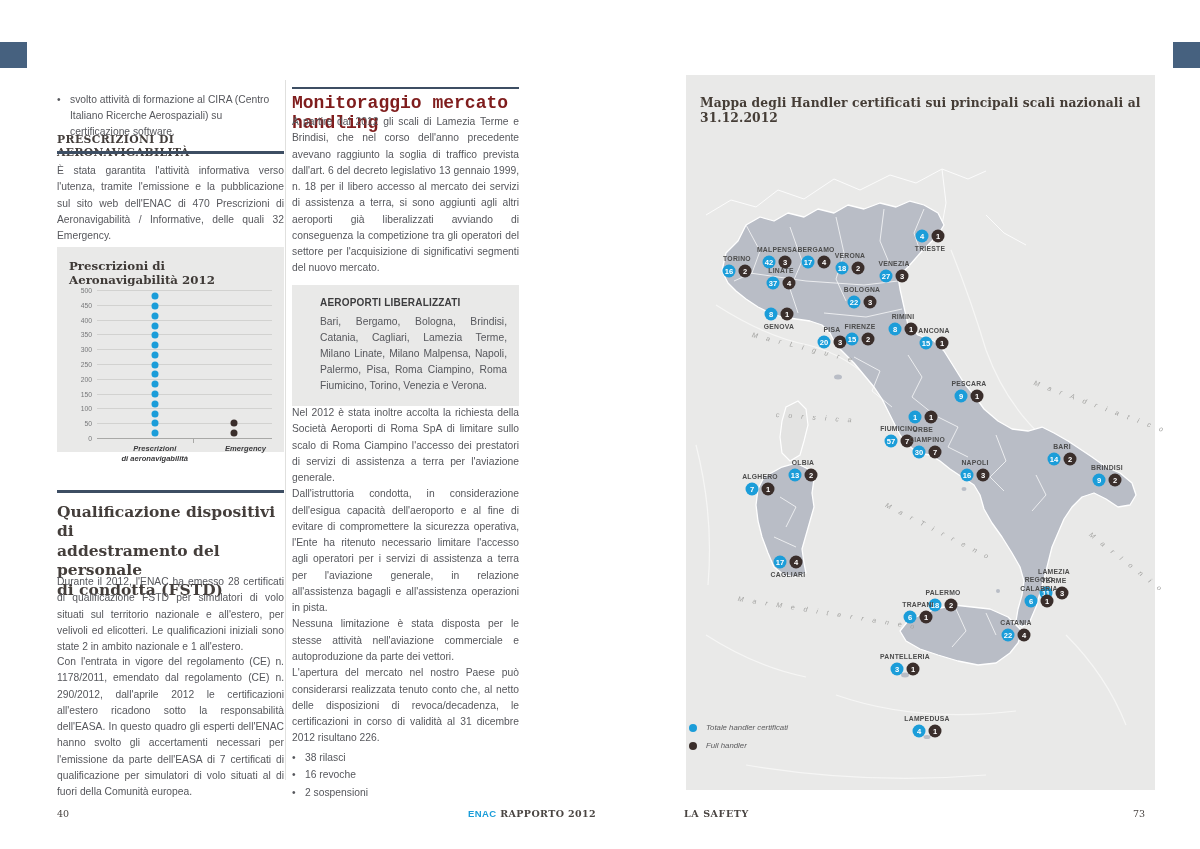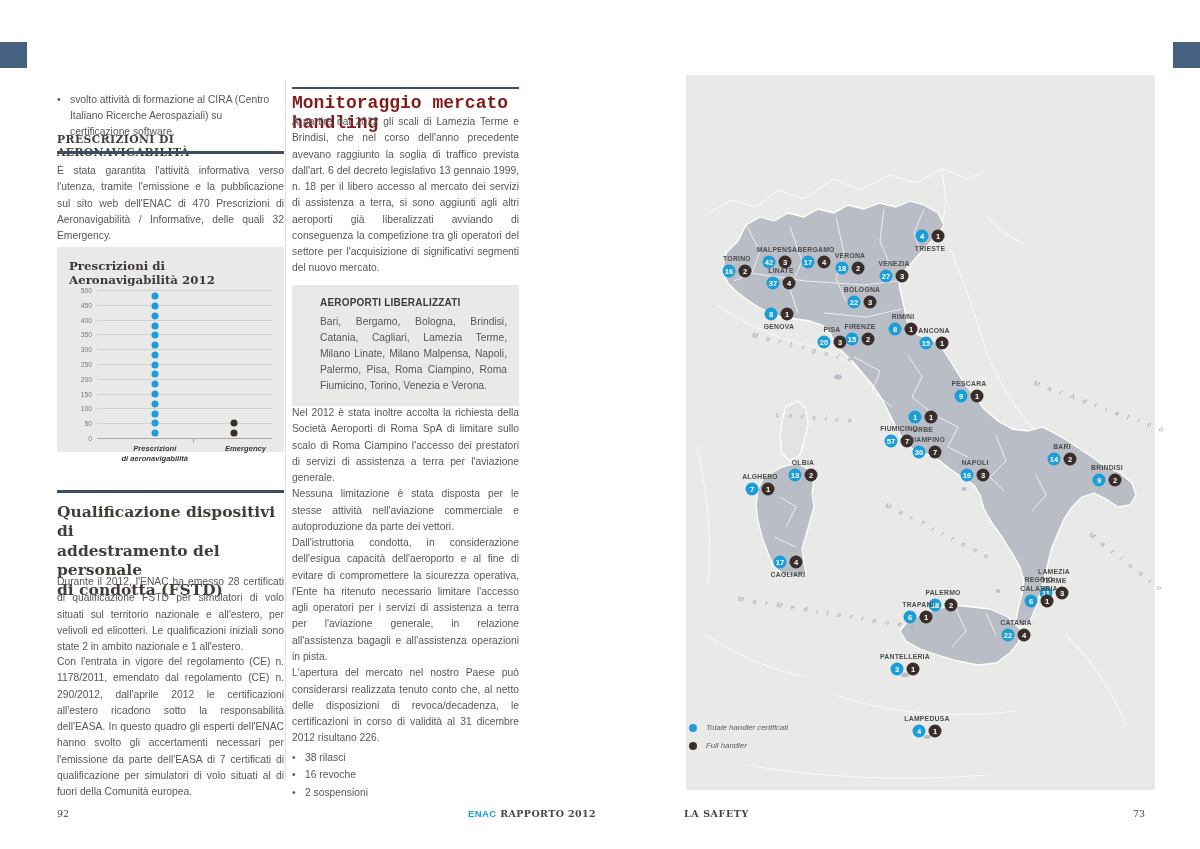--- a/index.html
+++ b/index.html
@@ -182,22 +182,22 @@
     <div class="abs serif-head-sm" style="top:13px;">Monitoraggio mercato handling</div>
     <div class="abs body-par" style="top:34px;">A partire dal 2012 gli scali di Lamezia Terme e Brindisi, che nel corso dell'anno precedente avevano raggiunto la soglia di traffico prevista dall'art. 6 del decreto legislativo 13 gennaio 1999, n. 18 per il libero accesso al mercato dei servizi di assistenza a terra, si sono aggiunti agli altri aeroporti già liberalizzati avviando di conseguenza la competizione tra gli operatori del settore per l'acquisizione di significativi segmenti del nuovo mercato.</div>
 
     <div class="abs gray-box" style="top:205px;padding-left:28px;">
       <div class="box-title">AEROPORTI LIBERALIZZATI</div>
       <div class="box-text">Bari, Bergamo, Bologna, Brindisi, Catania, Cagliari, Lamezia Terme, Milano Linate, Milano Malpensa, Napoli, Palermo, Pisa, Roma Ciampino, Roma Fiumicino, Torino, Venezia e Verona.</div>
     </div>
 
     <div class="abs" style="top:325px;">
       <div class="body-par">Nel 2012 è stata inoltre accolta la richiesta della Società Aeroporti di Roma SpA di limitare sullo scalo di Roma Ciampino l'accesso dei prestatori di servizi di assistenza a terra per l'aviazione generale.</div>
+      <div class="body-par">Dall'istruttoria condotta, in considerazione dell'esigua capacità dell'aeroporto e al fine di evitare di compromettere la sicurezza operativa, l'Ente ha ritenuto necessario limitare l'accesso agli operatori per i servizi di assistenza a terra per l'aviazione generale, in relazione all'assistenza bagagli e all'assistenza operazioni in pista.</div>
       <div class="body-par">Nessuna limitazione è stata disposta per le stesse attività nell'aviazione commerciale e autoproduzione da parte dei vettori.</div>
-      <div class="body-par">Dall'istruttoria condotta, in considerazione dell'esigua capacità dell'aeroporto e al fine di evitare di compromettere la sicurezza operativa, l'Ente ha ritenuto necessario limitare l'accesso agli operatori per i servizi di assistenza a terra per l'aviazione generale, in relazione all'assistenza bagagli e all'assistenza operazioni in pista.</div>
       <div class="body-par">L'apertura del mercato nel nostro Paese può considerarsi realizzata tenuto conto che, al netto delle disposizioni di revoca/decadenza, le certificazioni in corso di validità al 31 dicembre 2012 risultano 226.</div>
       <ul class="plain" id="mid-bullets">
           <li>
             <span class="dot">•</span>
             <span>38 rilasci</span>
           </li>
           <li>
             <span class="dot">•</span>
             <span>16 revoche</span>
           </li>
@@ -269,20 +269,21 @@
         <path d="M 252,342 L 272,352 L 262,372 L 282,382"></path>
         <path d="M 310,360 L 320,386 L 304,402 L 318,416"></path>
         <path d="M 350,400 L 360,420 L 346,436"></path>
         <path d="M 270,534 L 280,556 L 266,572"></path>
         <path d="M 300,538 L 310,560"></path>
         <path d="M 94,422 L 110,432 L 100,452"></path>
         <path d="M 88,462 L 110,472"></path>
       </g>
     </svg>
 
+    <div id="map-title">Mappa degli Handler certificati sui principali scali nazionali al 31.12.2012</div>
     <div id="city-layer">
         <div class="city" style="left: 244px; top: 161px;">
           <div class="city-label bottom">TRIESTE</div>
           <div class="badges">
             <div class="badge blue">4</div>
             <div class="badge dark">1</div>
           </div>
         </div>
         <div class="city" style="left: 51px; top: 196px;">
           <div class="city-label top">TORINO</div>
@@ -503,18 +504,18 @@
           <span class="legend-dot" style="background: rgb(27, 157, 217);"></span>
           <span class="legend-text">Totale handler certificati</span>
         </div>
         <div class="legend-row">
           <span class="legend-dot" style="background: rgb(58, 46, 43);"></span>
           <span class="legend-text">Full handler</span>
         </div>
       </div>
   </div>
 
-  <div class="footer-item pageno" style="left:57px;">92</div>
+  <div class="footer-item pageno" style="left:57px;">40</div>
   <div class="footer-item" id="footer-brand"><span class="enac">ENAC</span><span> RAPPORTO 2012</span></div>
   <div class="footer-item" id="footer-section">LA SAFETY</div>
   <div class="footer-item pageno" style="left:1133px;">73</div>
 
 </div>
 
 </body></html>

